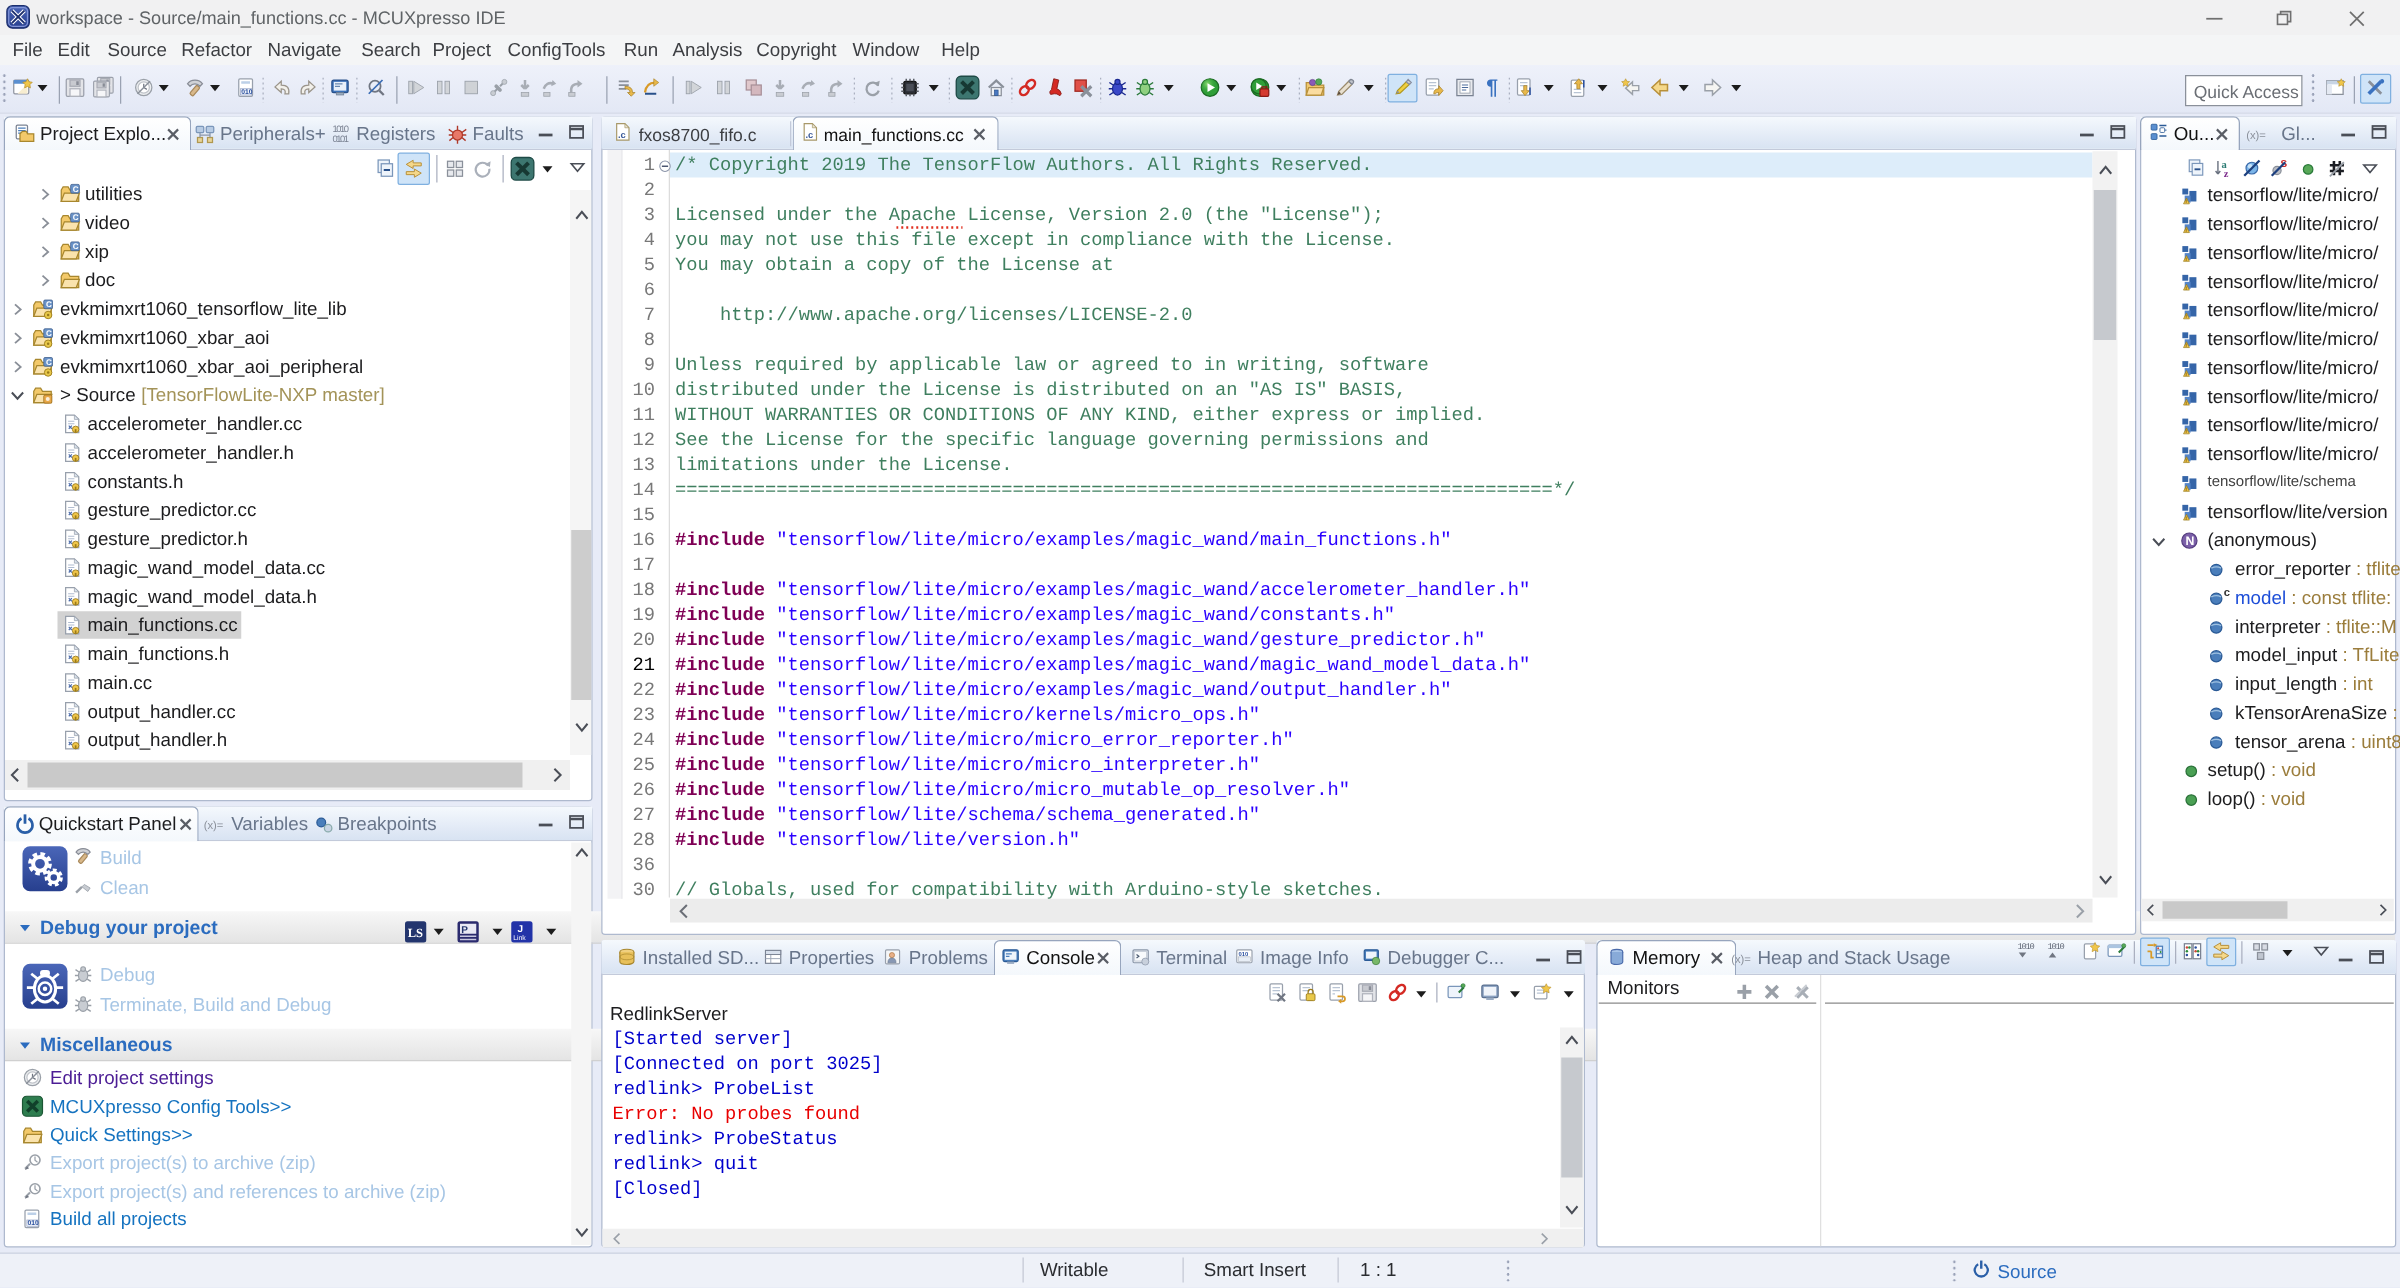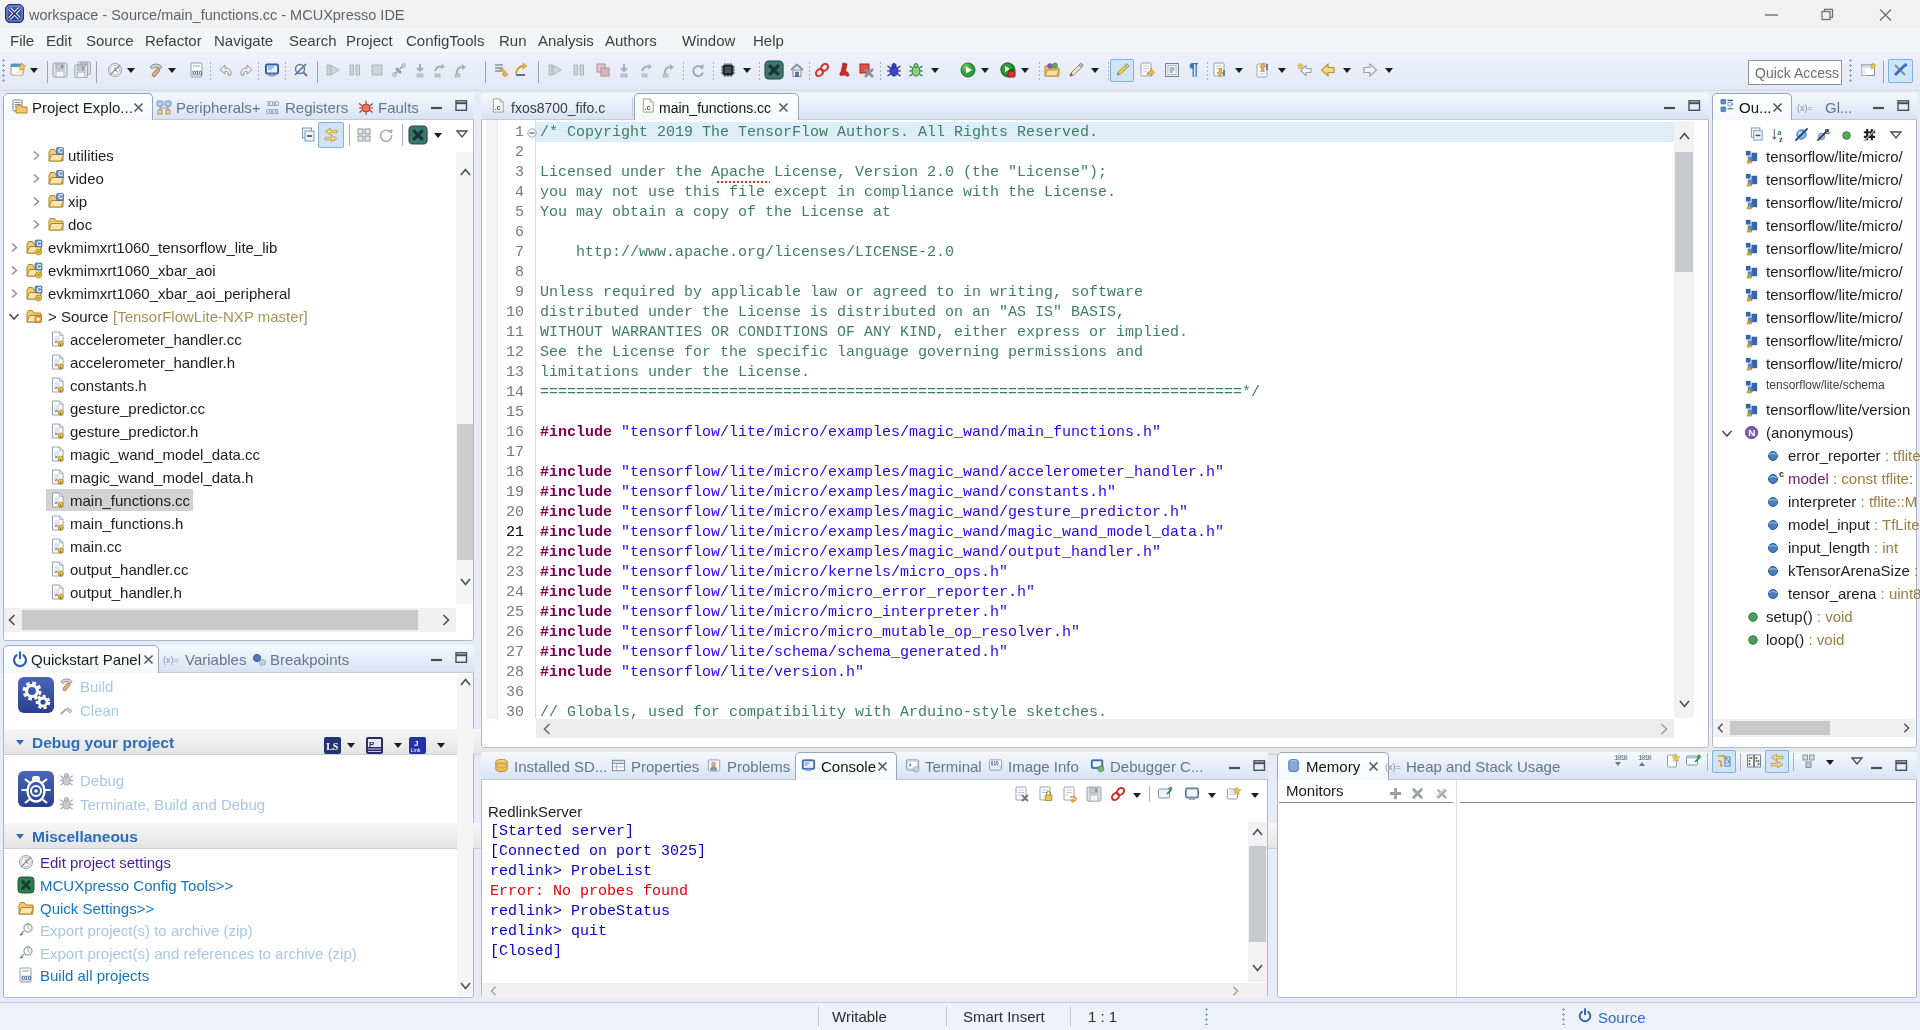--- a/index.html
+++ b/index.html
@@ -499,21 +499,21 @@
 <div class="t" style="left:10px;top:33px;font-size:15px;color:#3c3e42;">File</div>
 <div class="t" style="left:46px;top:33px;font-size:15px;color:#3c3e42;">Edit</div>
 <div class="t" style="left:86px;top:33px;font-size:15px;color:#3c3e42;">Source</div>
 <div class="t" style="left:145px;top:33px;font-size:15px;color:#3c3e42;">Refactor</div>
 <div class="t" style="left:214px;top:33px;font-size:15px;color:#3c3e42;">Navigate</div>
 <div class="t" style="left:289px;top:33px;font-size:15px;color:#3c3e42;">Search</div>
 <div class="t" style="left:346px;top:33px;font-size:15px;color:#3c3e42;">Project</div>
 <div class="t" style="left:406px;top:33px;font-size:15px;color:#3c3e42;text-align:right;">ConfigTools</div>
 <div class="t" style="left:499px;top:33px;font-size:15px;color:#3c3e42;">Run</div>
 <div class="t" style="left:538px;top:33px;font-size:15px;color:#3c3e42;">Analysis</div>
-<div class="t" style="left:605px;top:33px;font-size:15px;color:#3c3e42;">Authors</div>
+<div class="t" style="left:605px;top:33px;font-size:15px;color:#3c3e42;">Copyright</div>
 <div class="t" style="left:682px;top:33px;font-size:15px;color:#3c3e42;">Window</div>
 <div class="t" style="left:753px;top:33px;font-size:15px;color:#3c3e42;">Help</div>
 <div class="p" style="left:0;top:52px;width:1920px;height:39px;background:linear-gradient(#eef1fa,#e3e8f5);border-bottom:1px solid #d5dae8"></div>
 <div class="p" style="left:2px;top:58px;width:3px;height:26px;background-image:radial-gradient(circle,#9aa2b8 1px,transparent 1.2px);background-size:3px 5px"></div>
 <svg class="p" style="left:10px;top:62px" width="16" height="16" viewBox="0 0 16 16">
     <use href="#newwin"></use>
   </svg>
 <div class="dd" style="left:30px;top:68px;border-top-color:#1c1c1c"></div>
 <div class="sep" style="left:47px"></div>
 <svg class="p" style="left:52px;top:62px" width="16" height="16" viewBox="0 0 16 16">
@@ -1330,21 +1330,21 @@
 <svg class="p" style="left:1768px;top:451px" width="10" height="10" viewBox="0 0 10 10">
     <circle cx="5" cy="5" r="4.5" fill="#4a7ebb" stroke="#2a5a96"></circle>
     <path d="M1 3.5 q4-2 8 0" stroke="#9ec0e0" stroke-width="1" fill="none"></path>
   </svg>
 <div class="t" style="left:1788px;top:448px;font-size:15px"><span style="color:#1c1c1e">error_reporter</span><span style="color:#9b7d3c"> : tflite</span></div>
 <svg class="p" style="left:1768px;top:474px" width="10" height="10" viewBox="0 0 10 10">
     <circle cx="5" cy="5" r="4.5" fill="#4a7ebb" stroke="#2a5a96"></circle>
     <path d="M1 3.5 q4-2 8 0" stroke="#9ec0e0" stroke-width="1" fill="none"></path>
   </svg>
 <div class="t" style="left:1779px;top:470px;font-size:9px;font-weight:bold;color:#333">c</div>
-<div class="t" style="left:1788px;top:471px;font-size:15px"><span style="color:#701a75">model</span><span style="color:#9b7d3c"> : const tflite:</span></div>
+<div class="t" style="left:1788px;top:471px;font-size:15px"><span style="color:#1d4ed8">model</span><span style="color:#9b7d3c"> : const tflite:</span></div>
 <svg class="p" style="left:1768px;top:497px" width="10" height="10" viewBox="0 0 10 10">
     <circle cx="5" cy="5" r="4.5" fill="#4a7ebb" stroke="#2a5a96"></circle>
     <path d="M1 3.5 q4-2 8 0" stroke="#9ec0e0" stroke-width="1" fill="none"></path>
   </svg>
 <div class="t" style="left:1788px;top:494px;font-size:15px"><span style="color:#1c1c1e">interpreter</span><span style="color:#9b7d3c"> : tflite::M</span></div>
 <svg class="p" style="left:1768px;top:520px" width="10" height="10" viewBox="0 0 10 10">
     <circle cx="5" cy="5" r="4.5" fill="#4a7ebb" stroke="#2a5a96"></circle>
     <path d="M1 3.5 q4-2 8 0" stroke="#9ec0e0" stroke-width="1" fill="none"></path>
   </svg>
 <div class="t" style="left:1788px;top:517px;font-size:15px"><span style="color:#1c1c1e">model_input</span><span style="color:#9b7d3c"> : TfLite</span></div>

